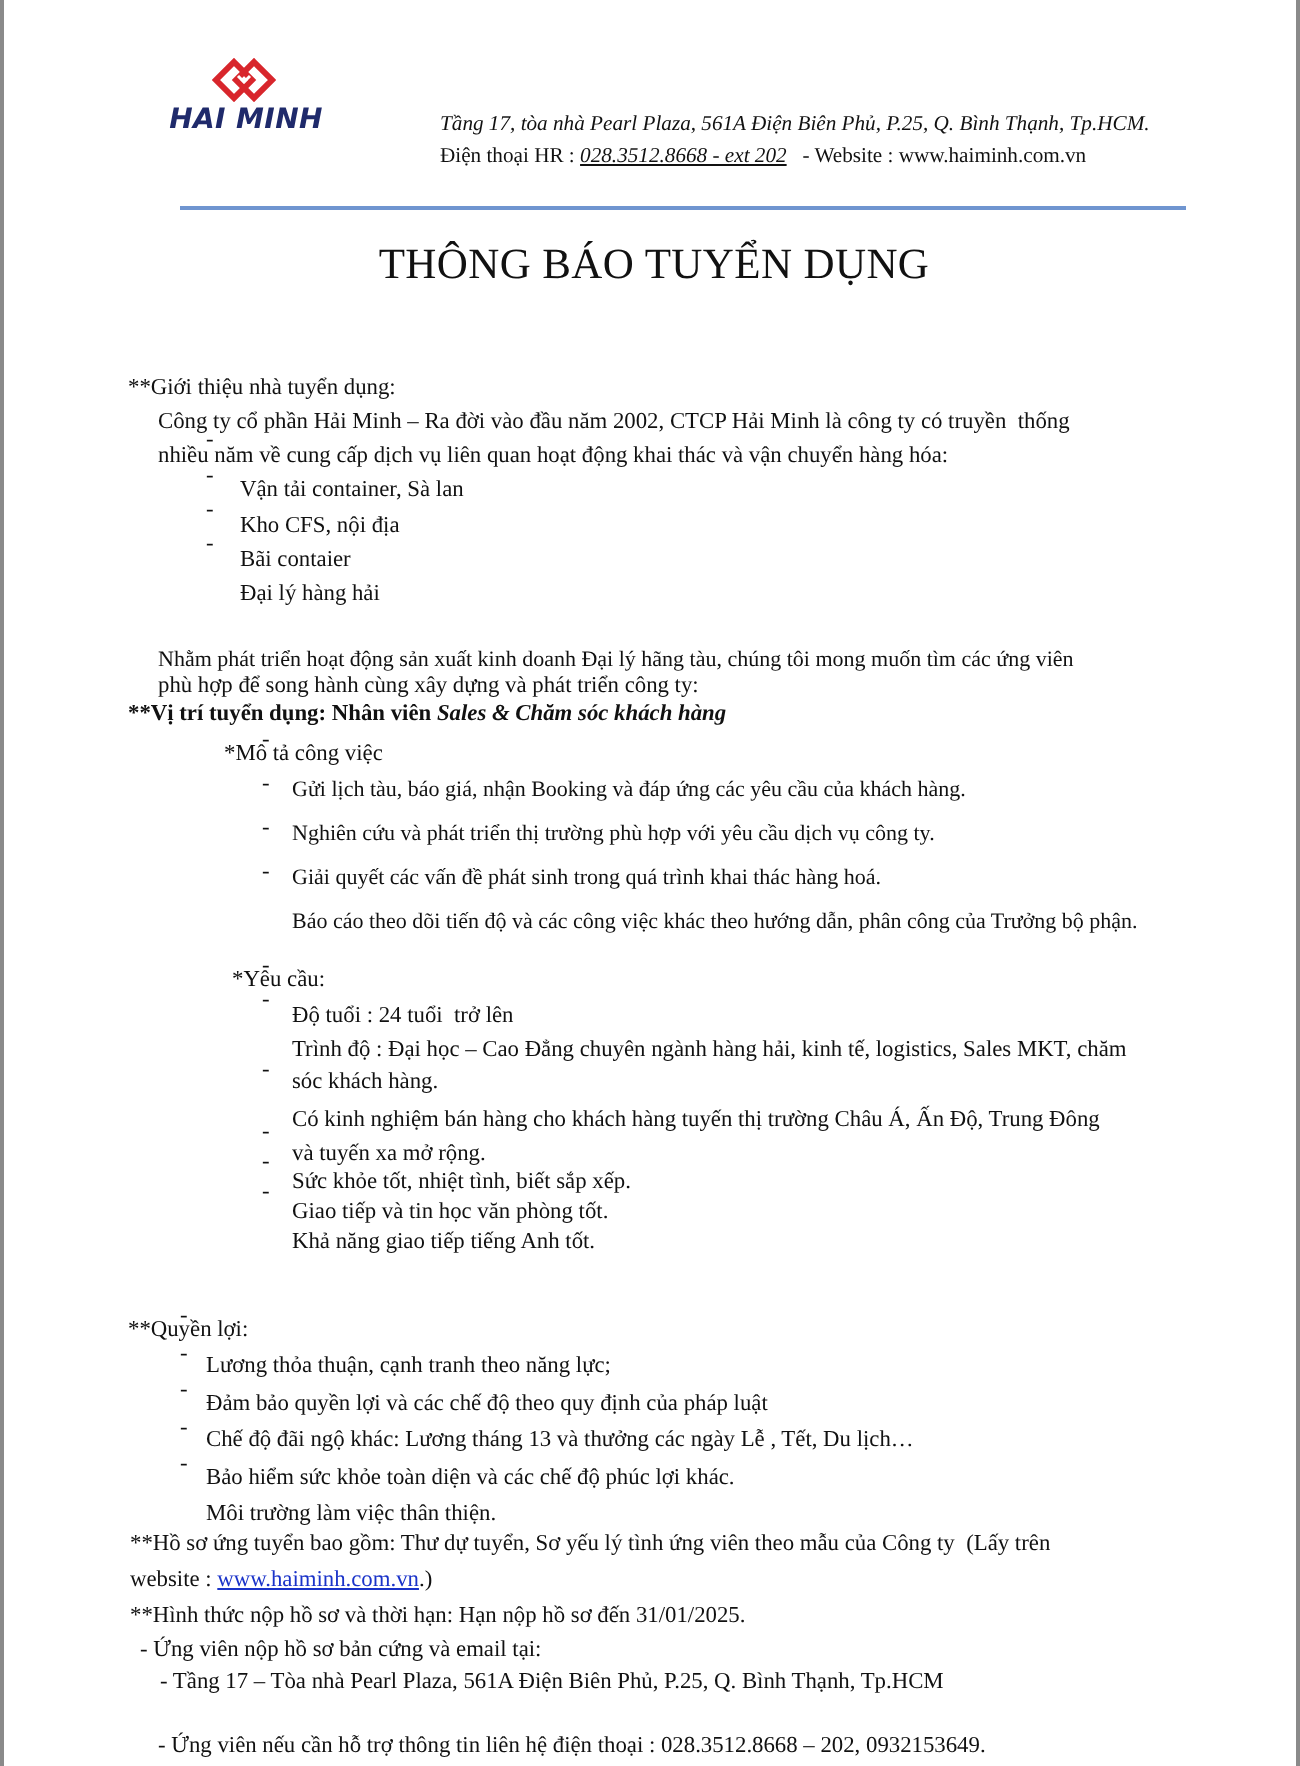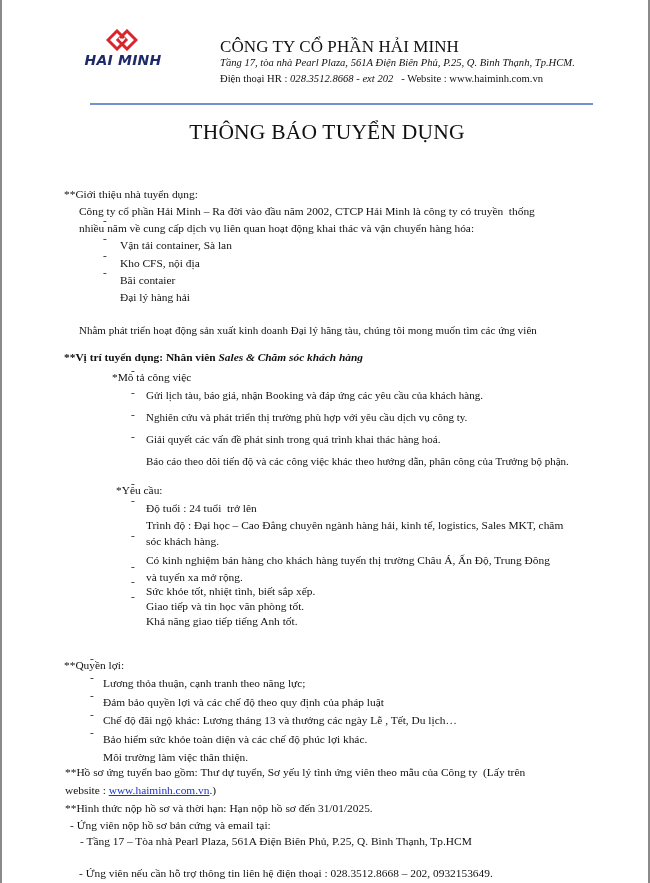--- a/index.html
+++ b/index.html
@@ -12,21 +12,21 @@
   .abs { position: absolute; white-space: nowrap; }
   
   .logo { position: absolute; left: 70px; top: 27px; width: 100px; height: 48px; font-style: italic; }
   .logo-mark { position: absolute; left: 34px; top: 2px; width: 32px; height: 22px; }
   .logo-text { position: absolute; left: 1px; top: 25px; width: 100px; text-align: center;
     font-family: "DejaVu Sans", "Liberation Sans", sans-serif; font-weight: bold; font-size: 14px;
     color: #1f2a6b; letter-spacing: 0.2px; }
   .co-name { left: 218px; top: 37px; font-size: 17px; letter-spacing: 0.1px; }
   .co-addr { left: 218px; top: 57px; font-size: 10.6px; font-style: italic; }
   .co-contact { left: 218px; top: 73px; font-size: 10.6px; }
-  .co-contact i { font-style: italic; }
+  .co-contact i { font-style: italic; text-decoration: underline; }
   .hr-line { position: absolute; left: 88px; top: 103px; width: 503px; height: 2px; background: #6f95d0; }
   .title { left: 0; width: 650px; top: 120px; text-align: center; font-size: 21.5px; letter-spacing: 0.2px; }
   .t { font-size: 11.4px; line-height: 14px; margin-top: 24px; }
   .dash { position: absolute; font-size: 11.4px; }
   .link { color: #1a33c9; text-decoration: underline; }
 </style>
 </head>
 <body>
 
 <div class="page">
@@ -35,21 +35,20 @@
     <svg class="logo-mark" viewBox="0 0 32 22">
       <g fill="none" stroke="#d8262c" stroke-width="3" stroke-linejoin="miter">
         <path d="M11 2 L20 11 L11 20 L2 11 Z"></path>
         <path d="M21 2 L30 11 L21 20 L12 11 Z"></path>
       </g>
       <path d="M13 9 L16 12 L19 9" fill="none" stroke="#ffffff" stroke-width="1.5"></path>
     </svg>
     <div class="logo-text">HAI MINH</div>
   </div>
 
-  <div class="abs co-name">CÔNG TY CỔ PHẦN HẢI MINH</div>
   <div class="abs co-addr">Tầng 17, tòa nhà Pearl Plaza, 561A Điện Biên Phủ, P.25, Q. Bình Thạnh, Tp.HCM.</div>
   <div class="abs co-contact"><span>Điện thoại HR : </span><i>028.3512.8668 - ext 202</i><span style="white-space:pre">   - Website : </span><span>www.haiminh.com.vn</span></div>
   <div class="hr-line"></div>
 
   <div class="abs title">THÔNG BÁO TUYỂN DỤNG</div>
 
   <div class="abs t" style="left:62px;top:163px">**Giới thiệu nhà tuyển dụng:</div>
   <div class="abs t" style="left:77px;top:180px;white-space:pre">Công ty cổ phần Hải Minh – Ra đời vào đầu năm 2002, CTCP Hải Minh là công ty có truyền  thống</div>
   <div class="abs t" style="left:77px;top:197px">nhiều năm về cung cấp dịch vụ liên quan hoạt động khai thác và vận chuyển hàng hóa:</div>
 
@@ -58,20 +57,21 @@
     <div class="abs t" style="left:118px;top:214px">Vận tải container, Sà lan</div>
     <span class="dash" style="left:101px;top:232px">-</span>
     <div class="abs t" style="left:118px;top:232px">Kho CFS, nội địa</div>
     <span class="dash" style="left:101px;top:249px">-</span>
     <div class="abs t" style="left:118px;top:249px">Bãi contaier</div>
     <span class="dash" style="left:101px;top:266px">-</span>
     <div class="abs t" style="left:118px;top:266px">Đại lý hàng hải</div>
   </div>
 
   <div class="abs t" style="left:77px;top:299px;font-size:11px">Nhằm phát triển hoạt động sản xuất kinh doanh Đại lý hãng tàu, chúng tôi mong muốn tìm các ứng viên</div>
+  <div class="abs t" style="left:77px;top:312px">phù hợp để song hành cùng xây dựng và phát triển công ty:</div>
 
   <div class="abs t" style="left:62px;top:326px;font-weight:bold"><span>**Vị trí tuyển dụng: Nhân viên </span><i>Sales &amp; Chăm sóc khách hàng</i></div>
 
   <div class="abs t" style="left:110px;top:346px">*Mô tả công việc</div>
   <div>
     <span class="dash" style="left:129px;top:364px">-</span>
     <div class="abs t" style="left:144px;top:364px;font-size:11px">Gửi lịch tàu, báo giá, nhận Booking và đáp ứng các yêu cầu của khách hàng.</div>
     <span class="dash" style="left:129px;top:386px">-</span>
     <div class="abs t" style="left:144px;top:386px;font-size:11px">Nghiên cứu và phát triển thị trường phù hợp với yêu cầu dịch vụ công ty.</div>
     <span class="dash" style="left:129px;top:408px">-</span>

